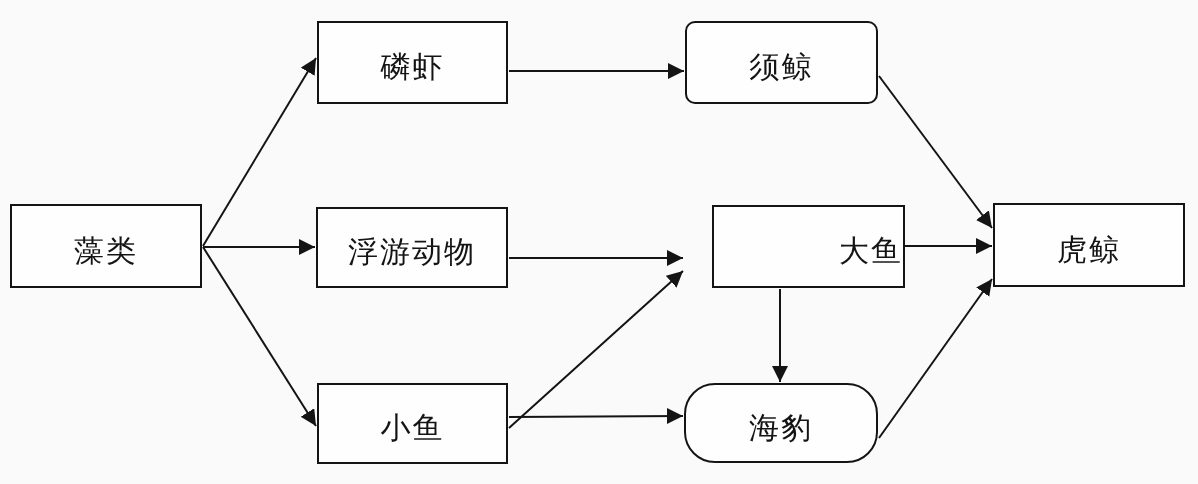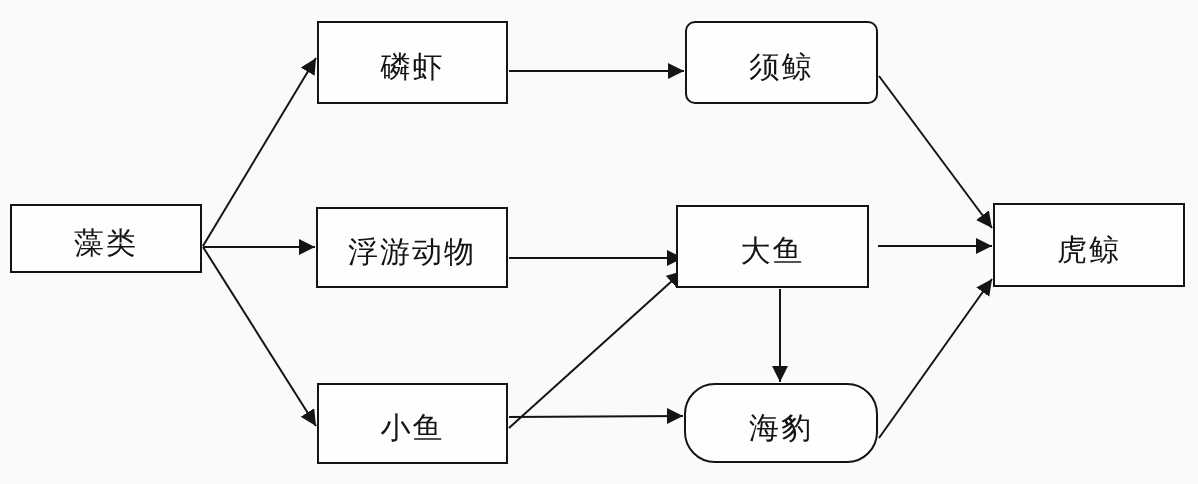--- a/index.html
+++ b/index.html
@@ -36,25 +36,25 @@
     justify-content: center;
   }
   .node-label {
     font-size: 30px;
     color: #141414;
     letter-spacing: 2px;
     white-space: nowrap;
     margin-top: 10px;
   }
   
-  .n-algae        { left: 10px;  top: 204px; width: 192px; height: 69px; }
+  .n-algae        { left: 10px;  top: 204px; width: 192px; height: 84px; }
   .n-krill        { left: 317px; top: 21px;  width: 191px; height: 83px; }
   .n-baleen-whale { left: 685px; top: 21px;  width: 193px; height: 83px; border-radius: 10px; }
   .n-zooplankton  { left: 316px; top: 207px; width: 192px; height: 81px; font-family: Liberation Serif, serif; }
-  .n-big-fish     { left: 676px; top: 205px; width: 193px; height: 83px; }
+  .n-big-fish     { left: 712px; top: 205px; width: 193px; height: 83px; justify-content: flex-end; }
   .n-small-fish   { left: 317px; top: 383px; width: 191px; height: 81px; }
   .n-seal         { left: 684px; top: 383px; width: 194px; height: 80px; border-radius: 31px; }
   .n-killer-whale { left: 993px; top: 203px; width: 192px; height: 84px; text-align: center; }
 </style>
 </head>
 <body>
 
 <div class="canvas">
 
   <svg class="edges-layer" viewBox="0 0 1198 484" xmlns="http://www.w3.org/2000/svg">

